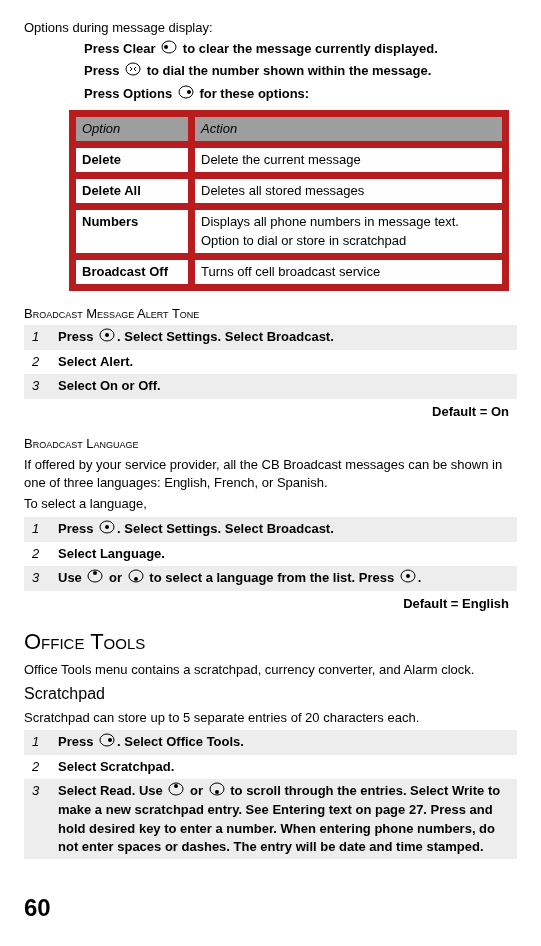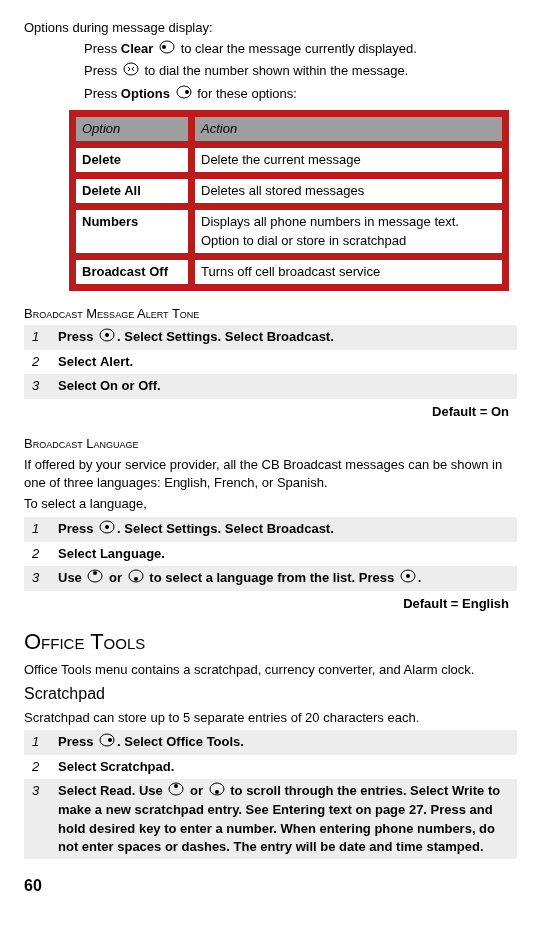--- a/index.html
+++ b/index.html
@@ -12,20 +12,21 @@
       box-sizing: border-box;
       line-height: 1.4;
     }
     .svg-icon {
       display: inline-block;
       vertical-align: middle;
       margin: 0 2px;
     }
     .indent-1 {
       margin-left: 60px;
+      font-weight: bold;
     }
     table.options {
       border-collapse: collapse;
       width: 440px;
       margin-left: 45px;
       margin-top: 6px;
       margin-bottom: 8px;
     }
     table.options th, table.options td {
       border: 7px solid #b91c1c;
@@ -90,23 +91,23 @@
       font-size: 22px;
       margin-top: 14px;
       margin-bottom: 2px;
     }
     .sub-heading {
       font-size: 16px;
       margin-top: 4px;
       margin-bottom: 2px;
     }
     .page-num {
-      font-size: 16px;
-      font-weight: bold;
-      margin-top: 16px;
+      font-size: 24px;
+      font-weight: bold;
+      margin-top: 32px;
     }
     p {
       margin: 3px 0;
     }
   </style>
 </head>
 <body>
 
 <p>Options during message display:</p>
 <p class="indent-1">

